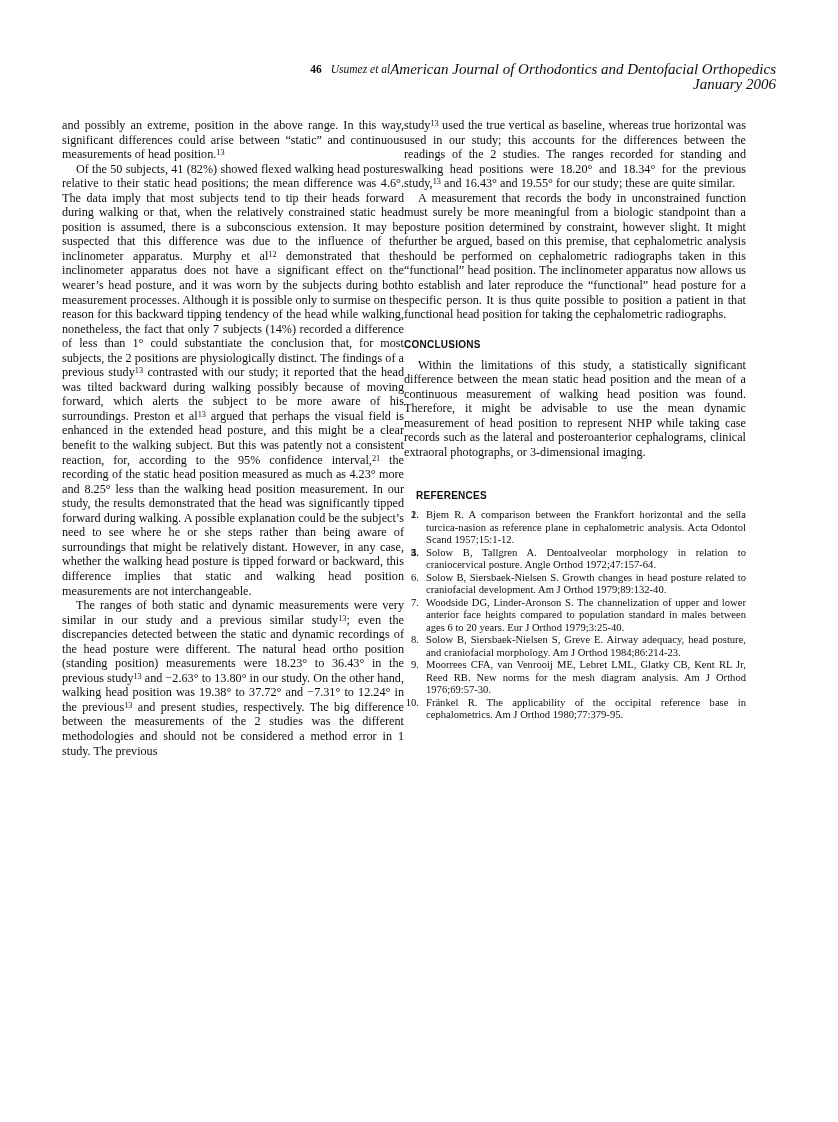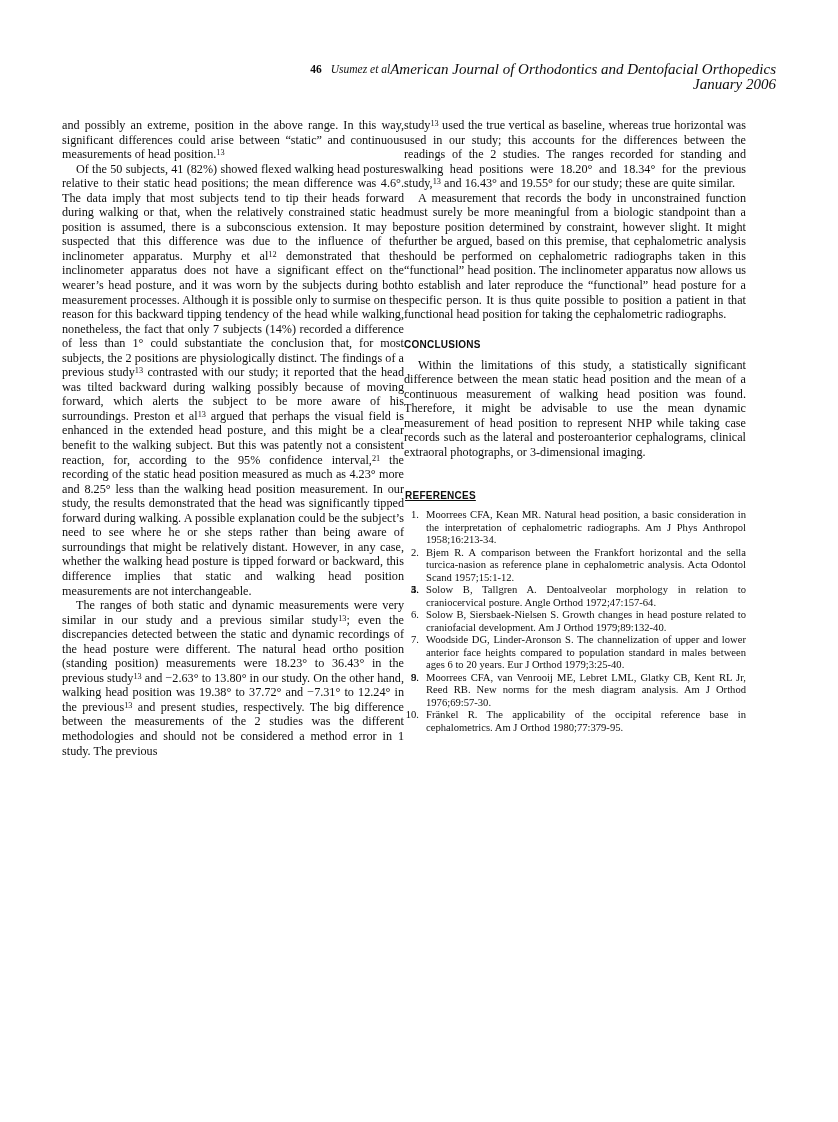--- a/index.html
+++ b/index.html
@@ -82,22 +82,21 @@
   h2.section-head {
     margin: 16px 0 6px 0;
     font-family: "Liberation Sans", "DejaVu Sans", sans-serif;
     font-size: 10px;
     font-weight: bold;
     letter-spacing: 0.25px;
     line-height: 14px;
     text-align: left;
   }
   h2.references-head {
-    margin: 30px 0 6px 1px;
-    text-decoration: underline;
+    margin: 30px 0 6px 12px;
   }
 
   
   ol.references {
     margin: 0;
     padding: 0;
     list-style: none;
   }
   ol.references li {
     position: relative;
@@ -142,27 +141,27 @@
 
     <div class="col">
       <p class="body no-indent">study<sup>13</sup> used the true vertical as baseline, whereas true horizontal was used in our study; this accounts for the differences between the readings of the 2 studies. The ranges recorded for standing and walking head positions were 18.20° and 18.34° for the previous study,<sup>13</sup> and 16.43° and 19.55° for our study; these are quite similar.</p>
       <p class="body">A measurement that records the body in unconstrained function must surely be more meaningful from a biologic standpoint than a posture position determined by constraint, however slight. It might further be argued, based on this premise, that cephalometric analysis should be performed on cephalometric radiographs taken in this “functional” head position. The inclinometer apparatus now allows us to establish and later reproduce the “functional” head posture for a specific person. It is thus quite possible to position a patient in that functional head position for taking the cephalometric radiographs.</p>
 
       <h2 class="section-head">CONCLUSIONS</h2>
       <p class="body">Within the limitations of this study, a statistically significant difference between the mean static head position and the mean of a continuous measurement of walking head position was found. Therefore, it might be advisable to use the mean dynamic measurement of head position to represent NHP while taking case records such as the lateral and posteroanterior cephalograms, clinical extraoral photographs, or 3-dimensional imaging.</p>
 
       <h2 class="section-head references-head">REFERENCES</h2>
       <ol class="references">
-          <li><span class="ref-num">1.</span><span>Moorrees CFA, Kean MR. Natural head position, a basic consideration in the interpretation of cephalometric radiographs. Am J Phys Anthropol 1958;16:213-34.</span></li>
+          <li><span class="ref-num">1.</span></li>
           <li><span class="ref-num">2.</span><span>Bjem R. A comparison between the Frankfort horizontal and the sella turcica-nasion as reference plane in cephalometric analysis. Acta Odontol Scand 1957;15:1-12.</span></li>
           <li><span class="ref-num">3.</span></li>
           <li><span class="ref-num">4.</span></li>
           <li><span class="ref-num">5.</span><span>Solow B, Tallgren A. Dentoalveolar morphology in relation to craniocervical posture. Angle Orthod 1972;47:157-64.</span></li>
           <li><span class="ref-num">6.</span><span>Solow B, Siersbaek-Nielsen S. Growth changes in head posture related to craniofacial development. Am J Orthod 1979;89:132-40.</span></li>
           <li><span class="ref-num">7.</span><span>Woodside DG, Linder-Aronson S. The channelization of upper and lower anterior face heights compared to population standard in males between ages 6 to 20 years. Eur J Orthod 1979;3:25-40.</span></li>
-          <li><span class="ref-num">8.</span></li>
+          <li><span class="ref-num">8.</span><span>Solow B, Siersbaek-Nielsen S, Greve E. Airway adequacy, head posture, and craniofacial morphology. Am J Orthod 1984;86:214-23.</span></li>
           <li><span class="ref-num">9.</span><span>Moorrees CFA, van Venrooij ME, Lebret LML, Glatky CB, Kent RL Jr, Reed RB. New norms for the mesh diagram analysis. Am J Orthod 1976;69:57-30.</span></li>
           <li><span class="ref-num">10.</span><span>Fränkel R. The applicability of the occipital reference base in cephalometrics. Am J Orthod 1980;77:379-95.</span></li>
         </ol>
     </div>
 
   </div>
 </div>
 
 </body></html>

